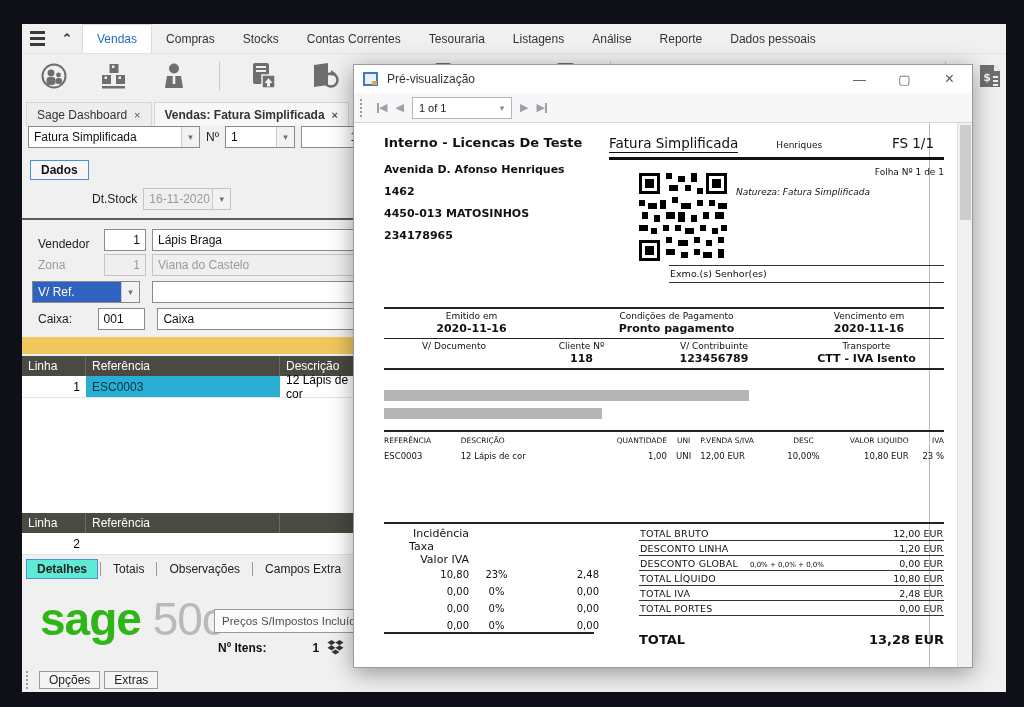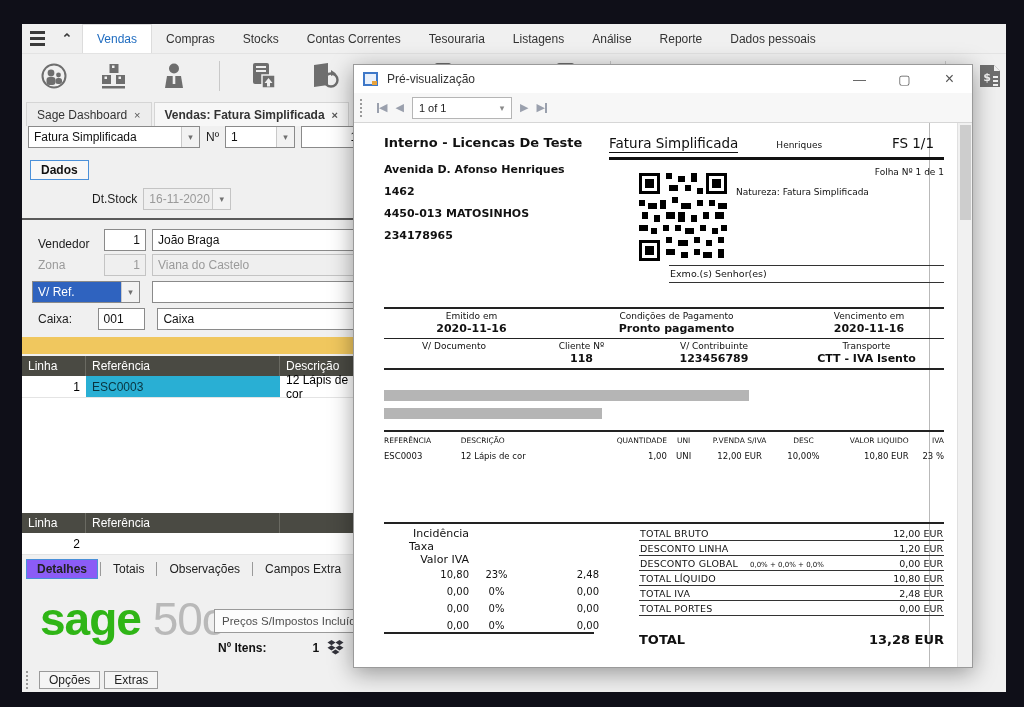--- a/index.html
+++ b/index.html
@@ -70,21 +70,21 @@
   .gc1 { width:64px; } .gc2 { width:194px; } .gc3 { flex:1; border-right:none !important; }
   .grid-row { display:flex; background:#fff; height:22px; align-items:center; border-bottom:1px solid #e4e4e4; }
   .grid-row > div { padding:0 6px; height:100%; display:flex; align-items:center; }
   .gc1r { width:64px; justify-content:flex-end; }
   .cell-sel { background:#29afd4; color:#09343f; }
   .grid-fill { position:absolute; left:0; top:374px; width:352px; height:115px; background:#fff; }
 
   
   .detailtabs { position:absolute; left:4px; top:533px; display:flex; align-items:center; height:24px; }
   .dtab { font-size:12px; color:#222; padding:2px 10px; cursor:pointer; }
-  .dtab.active { font-weight:bold; border:1px solid #4a90d9; background:#8b5cf6; }
+  .dtab.active { font-weight:bold; border:1px solid #4a90d9; background:#5eead4; }
   .dtab-sep { width:1px; height:14px; background:#9a9a9a; margin:0 2px; }
 
   
   .sage-logo { position:absolute; left:18px; top:568px; font-size:46px; letter-spacing:-1px; }
   .sage-word { color:#2fb516; font-weight:bold; }
   .sage-50c { color:#b9b9b9; font-weight:normal; }
   .precos-box { position:absolute; left:192px; top:585px; width:162px; height:24px; border:1px solid #9a9a9a;
                 background:#fcfcfc; font-size:11.5px; color:#4f4f4f; display:flex; align-items:center; padding:0 7px; }
   .nitens { position:absolute; left:196px; top:616px; display:flex; align-items:center; gap:8px;
             font-size:12px; font-weight:bold; color:#111; }
@@ -118,39 +118,39 @@
   .invoice { position:absolute; left:30px; top:12px; width:560px; height:520px; color:#111;
              font-family:"DejaVu Sans", sans-serif; }
   .inv-company { position:absolute; left:0; top:0; font-size:13px; font-weight:bold; }
   .inv-dochead { position:absolute; left:225px; top:0; width:335px; display:flex; align-items:baseline; }
   .inv-doctitle { font-size:13.5px; border-bottom:1px solid #111; padding-bottom:1px; }
   .inv-copy { font-size:9px; margin-left:38px; }
   .inv-docno { font-size:13.5px; margin-left:auto; margin-right:10px; }
   .inv-thickline { position:absolute; left:225px; top:22px; width:335px; height:3px; background:#111; }
   .inv-addr { position:absolute; left:0; font-size:11px; font-weight:bold; }
   .inv-folha { position:absolute; right:0; top:32px; font-size:9px; }
-  .inv-natureza { position:absolute; left:352px; top:52px; font-size:9px; }
+  .inv-natureza { position:absolute; left:352px; top:52px; font-size:9px;font-style:italic; }
   .inv-qr { position:absolute; left:255px; top:38px; width:88px; height:88px; }
   .inv-exmo { position:absolute; left:285px; top:130px; width:275px; border-top:1px solid #333; border-bottom:1px solid #333; font-size:9.5px; padding:2px 1px 3px; }
 
   .inv-info { position:absolute; left:0; top:172px; width:560px; border-top:2px solid #222; border-bottom:2px solid #222; }
   .inv-info-r1 { display:flex; border-bottom:1px solid #222; padding:2px 0 3px; }
   .inv-info-r2 { display:flex; padding:2px 0 3px; }
   .ic { text-align:center; }
   .ic .lab { font-size:9px; }
   .ic .val { font-size:11px; font-weight:bold; margin-top:1px; }
 
   .gbar { position:absolute; left:0; height:11px; background:#b5b5b5; }
 
   .inv-items { position:absolute; left:0; top:295px; width:560px; border-top:2px solid #222; }
   .items-head, .items-row { display:flex; align-items:baseline; }
   .items-head { font-size:7.5px; padding:4px 0 2px; }
   .items-row { font-size:8.5px; padding:4px 0; }
   .col-ref{width:78px;} .col-desc{width:140px;} .col-qty{width:70px;text-align:right;}
-  .col-uni{width:34px;text-align:center;} .col-pv{width:80px;text-align:center;}
+  .col-uni{width:34px;text-align:center;} .col-pv{width:80px;text-align:left;}
   .col-dsc{width:50px;text-align:center;} .col-vl{width:82px;text-align:right;} .col-iva{width:36px;text-align:right;}
 
   .inv-totals { position:absolute; left:0; top:387px; width:560px; border-top:2px solid #222; }
   .iva-table { position:absolute; left:10px; top:3px; width:205px; }
   .iva-hrow { display:flex; font-size:11px; margin-bottom:3px;flex-direction:column; }
   .iva-row { display:flex; font-size:10px; margin-bottom:6px; }
   .iva-c1{width:75px;text-align:right;} .iva-c2{width:55px;text-align:center;} .iva-c3{width:75px;text-align:right;}
   .iva-bottomline { position:absolute; left:0px; top:108px; width:210px; height:2px; background:#222; }
 
   .tot-table { position:absolute; left:255px; top:2px; width:305px; }
@@ -361,21 +361,21 @@
     </div>
 
     <div class="hr-dark" style="top:194px;"></div>
 
     <div class="field-row" style="top:204px;">
       <span class="flabel" style="margin-left:16px; width:66px;margin-top:9px;">Vendedor</span>
       <div class="tfield right" style="width:42px;">
         <span>1</span>
       </div>
       <div class="tfield" style="width:218px; margin-left:6px;">
-        <span>João Braga</span>
+        <span>Lápis Braga</span>
       </div>
     </div>
 
     <div class="field-row" style="top:230px;">
       <span class="flabel disabled" style="margin-left:16px; width:66px;">Zona</span>
       <div class="tfield right disabled" style="width:42px;">
         <span>1</span>
       </div>
       <div class="tfield disabled" style="width:218px; margin-left:6px;">
         <span>Viana do Castelo</span>

